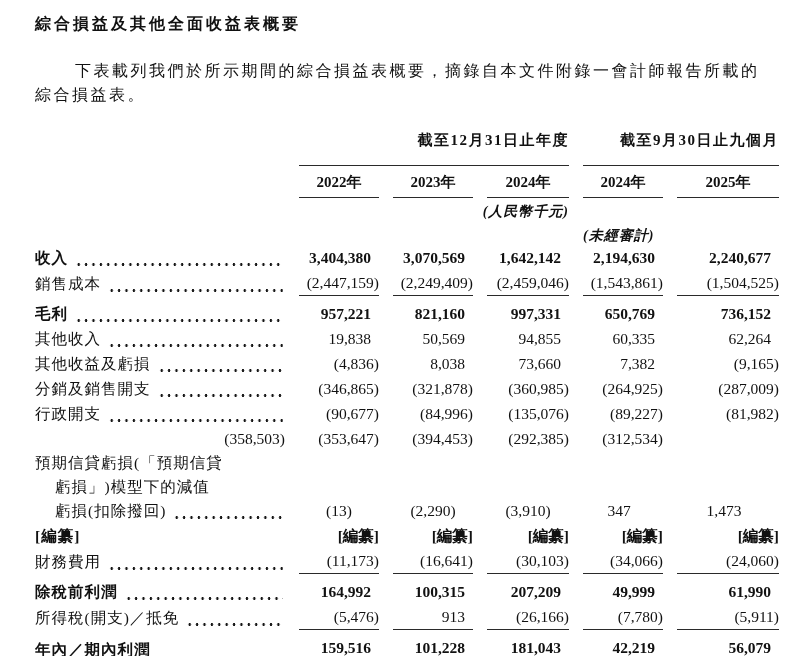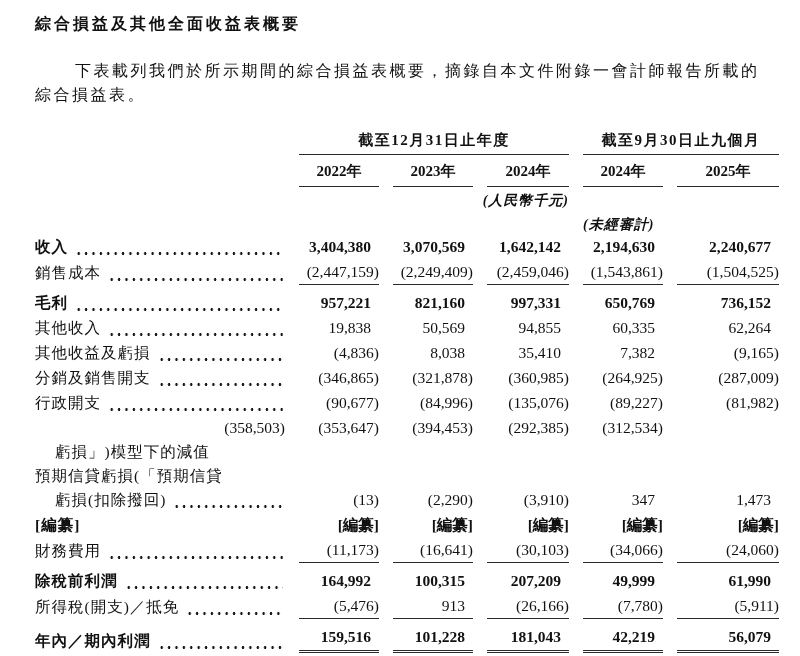--- a/index.html
+++ b/index.html
@@ -24,22 +24,22 @@
   .grid{
     display:grid;
     grid-template-columns:250px 80px 80px 82px 80px 102px;
     column-gap:14px;
     align-items:stretch;
   }
 
   
   .hgroup{margin-top:4px;}
   .hgroup .grp{
-    font-weight:bold;font-size:15px;letter-spacing:1.5px;text-align:center;
-    padding:4px 0 4px 0;border-bottom:1.5px solid #2a2a2a;white-space:nowrap;
+    font-weight:bold;font-size:15px;letter-spacing:1.5px;text-align:right;
+    padding:4px 0 15px 0;border-bottom:1.5px solid #2a2a2a;white-space:nowrap;
   }
   .hgroup .grp.annual{grid-column:2/5;}
   .hgroup .grp.interim{grid-column:5/7;}
 
   .hyears .yr{
     font-weight:bold;font-size:15px;text-align:center;
     padding:7px 0 5px 0;border-bottom:1.5px solid #2a2a2a;white-space:nowrap;
   }
   .hyears .yr.c1{grid-column:2;}
   .hyears .yr.c2{grid-column:3;}
@@ -50,42 +50,42 @@
   .noterow .note{
     font-style:italic;font-weight:600;font-size:14px;letter-spacing:1px;
     white-space:nowrap;
   }
   .noterow .note.unit{grid-column:4;justify-self:end;padding-top:5px;}
   .noterow .note.unaudited{grid-column:5;justify-self:start;padding-top:6px;font-style:italic;}
 
   
   .row{line-height:25px;font-size:15.5px;}
   .row .lbl{
-    display:flex;align-items:flex-end;white-space:nowrap;overflow:hidden;
+    display:flex;align-items:center;white-space:nowrap;overflow:hidden;
     letter-spacing:1px;
   }
   .dots{
     flex:1 1 auto;min-width:8px;margin:0 2px 0 7px;height:3px;
     align-self:flex-end;margin-bottom:4px;
     background-image:radial-gradient(circle,#161616 1.15px,transparent 1.5px);
     background-size:7.4px 3px;background-repeat:repeat-x;background-position:0 0;
   }
   .num{text-align:right;white-space:nowrap;}
   .num.pad{padding-right:8px;}
   .row.bold .lbl,.row.bold .num{font-weight:bold;}
   .row.ul .num{border-bottom:1px solid #2a2a2a;}
   .row.dul .num{border-bottom:3px double #2a2a2a;padding-bottom:1px;}
   .row.gap{margin-top:5px;}
 
   
   .row.multi .lbl-multi{letter-spacing:1px;}
   .row.multi .line{line-height:24px;white-space:nowrap;}
   .row.multi .line.indent{padding-left:20px;}
   .row.multi .line.last{display:flex;align-items:baseline;}
-  .row.multi .num{align-self:end;}
+  .row.multi .num{align-self:end;text-align:center;}
 </style>
 </head>
 <body>
 
 <div class="page">
 
   <h1 class="doc-title">綜合損益及其他全面收益表概要</h1>
 
   <p class="intro">下表載列我們於所示期間的綜合損益表概要，摘錄自本文件附錄一會計師報告所載的綜合損益表。</p>
 
@@ -162,21 +162,21 @@
       <div class="num pad">62,264</div>
     </div>
 
     <div class="grid row">
       <div class="lbl">
           <span>其他收益及虧損</span>
           <span class="dots"></span>
         </div>
       <div class="num">(4,836)</div>
       <div class="num pad">8,038</div>
-      <div class="num pad">35,410</div>
+      <div class="num pad">73,660</div>
       <div class="num pad">7,382</div>
       <div class="num">(9,165)</div>
     </div>
 
     <div class="grid row">
       <div class="lbl">
           <span>分銷及銷售開支</span>
           <span class="dots"></span>
         </div>
       <div class="num">(346,865)</div>
@@ -201,22 +201,22 @@
     <div class="grid row">
       <div class="num">(358,503)</div>
       <div class="num">(353,647)</div>
       <div class="num">(394,453)</div>
       <div class="num">(292,385)</div>
       <div class="num">(312,534)</div>
     </div>
 
     <div class="grid row multi">
       <div class="lbl-multi">
+        <div class="line">預期信貸虧損(「預期信貸</div>
         <div class="line indent">虧損」)模型下的減值</div>
-        <div class="line">預期信貸虧損(「預期信貸</div>
         <div class="line indent last">
             <span>虧損(扣除撥回)</span>
             <span class="dots"></span>
           </div>
       </div>
       <div class="num">(13)</div>
       <div class="num">(2,290)</div>
       <div class="num">(3,910)</div>
       <div class="num pad">347</div>
       <div class="num pad">1,473</div>

